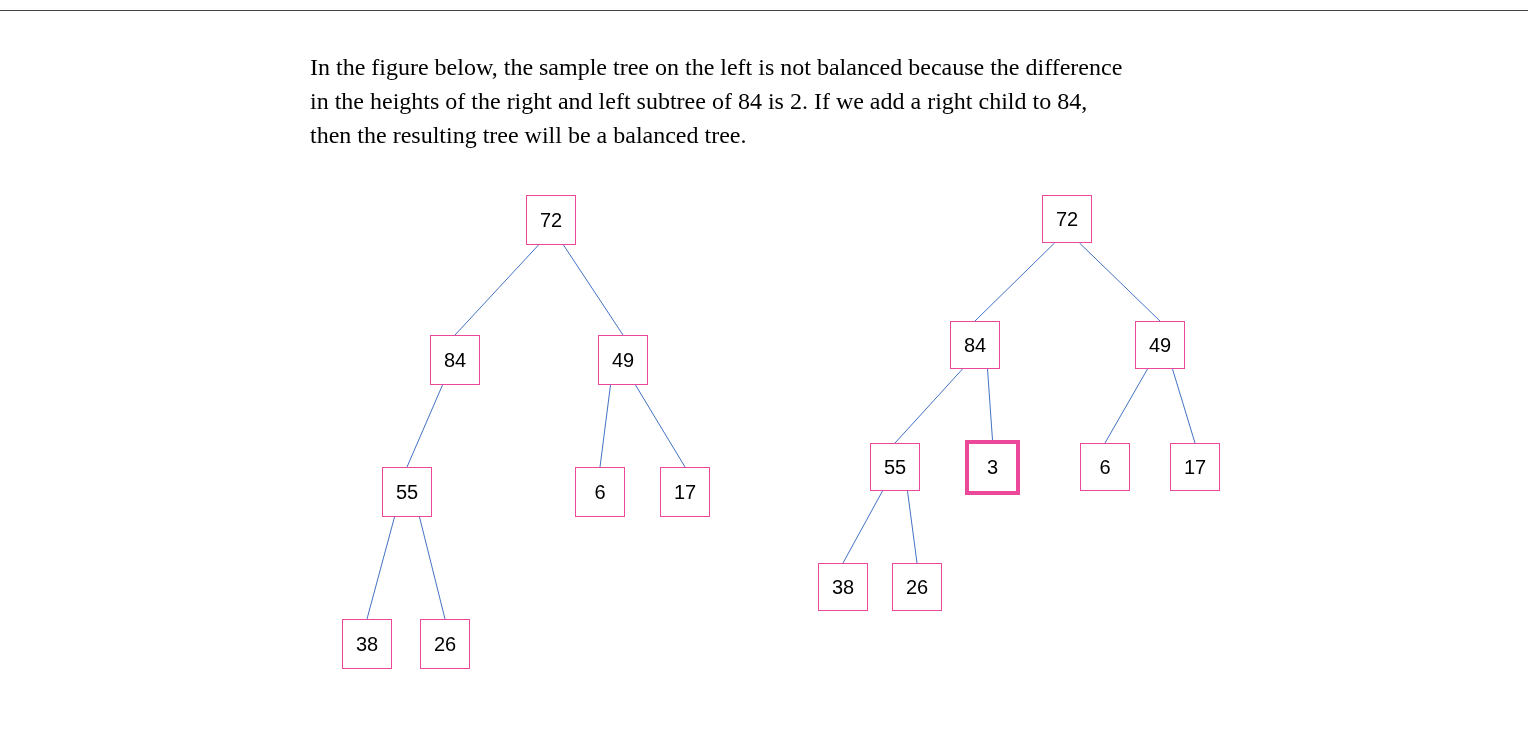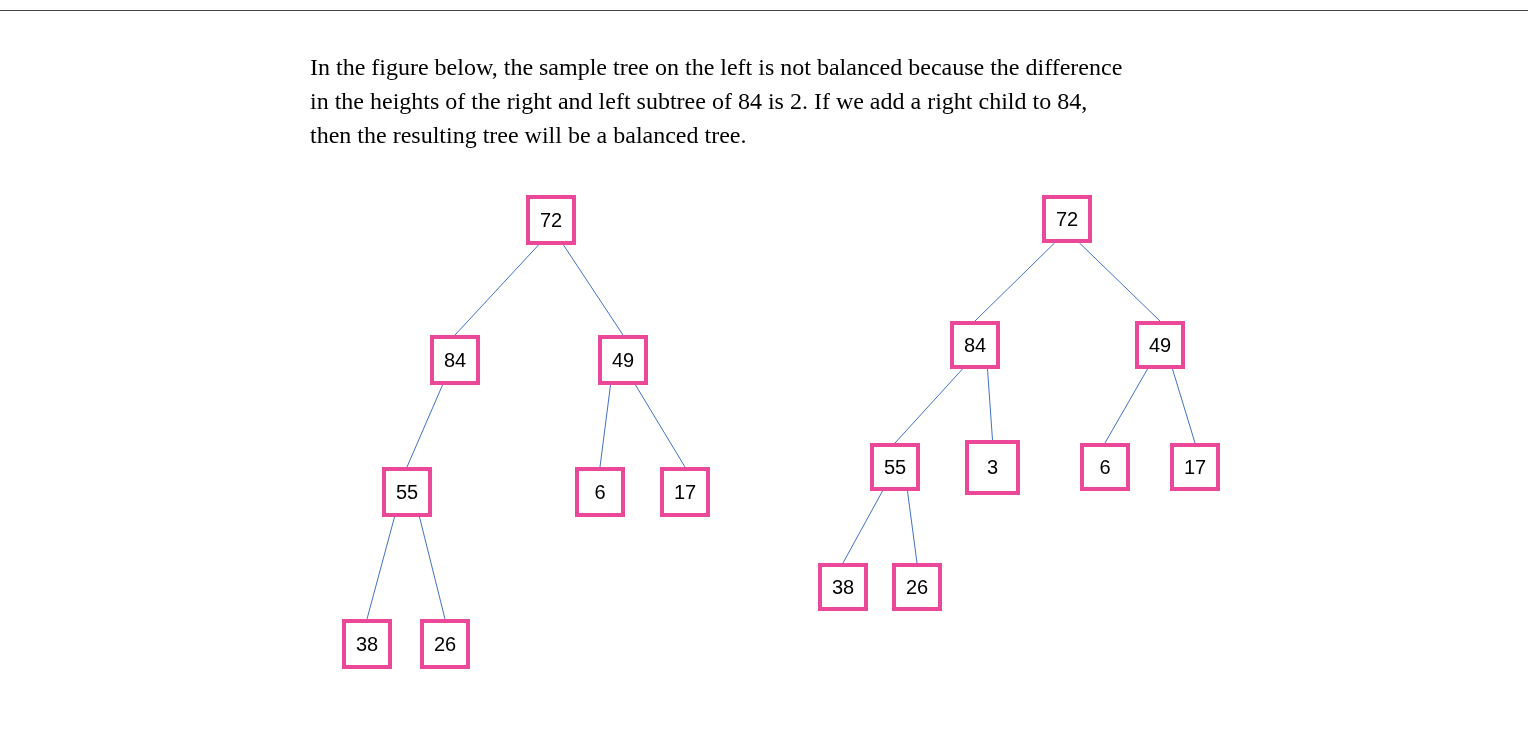--- a/index.html
+++ b/index.html
@@ -35,21 +35,21 @@
   .diagram {
     position: absolute;
     left: 310px;
     top: 185px;
     width: 960px;
     height: 560px;
   }
   .node {
     position: absolute;
     box-sizing: border-box;
-    border: 4px solid #ec4899;
+    border: 1px solid #ec4899;
     background: #fff;
     display: flex;
     align-items: center;
     justify-content: center;
     font-family: Arial, Helvetica, sans-serif;
     font-size: 20px;
   }
   .node.bold {
     border-width: 4px;
   }

